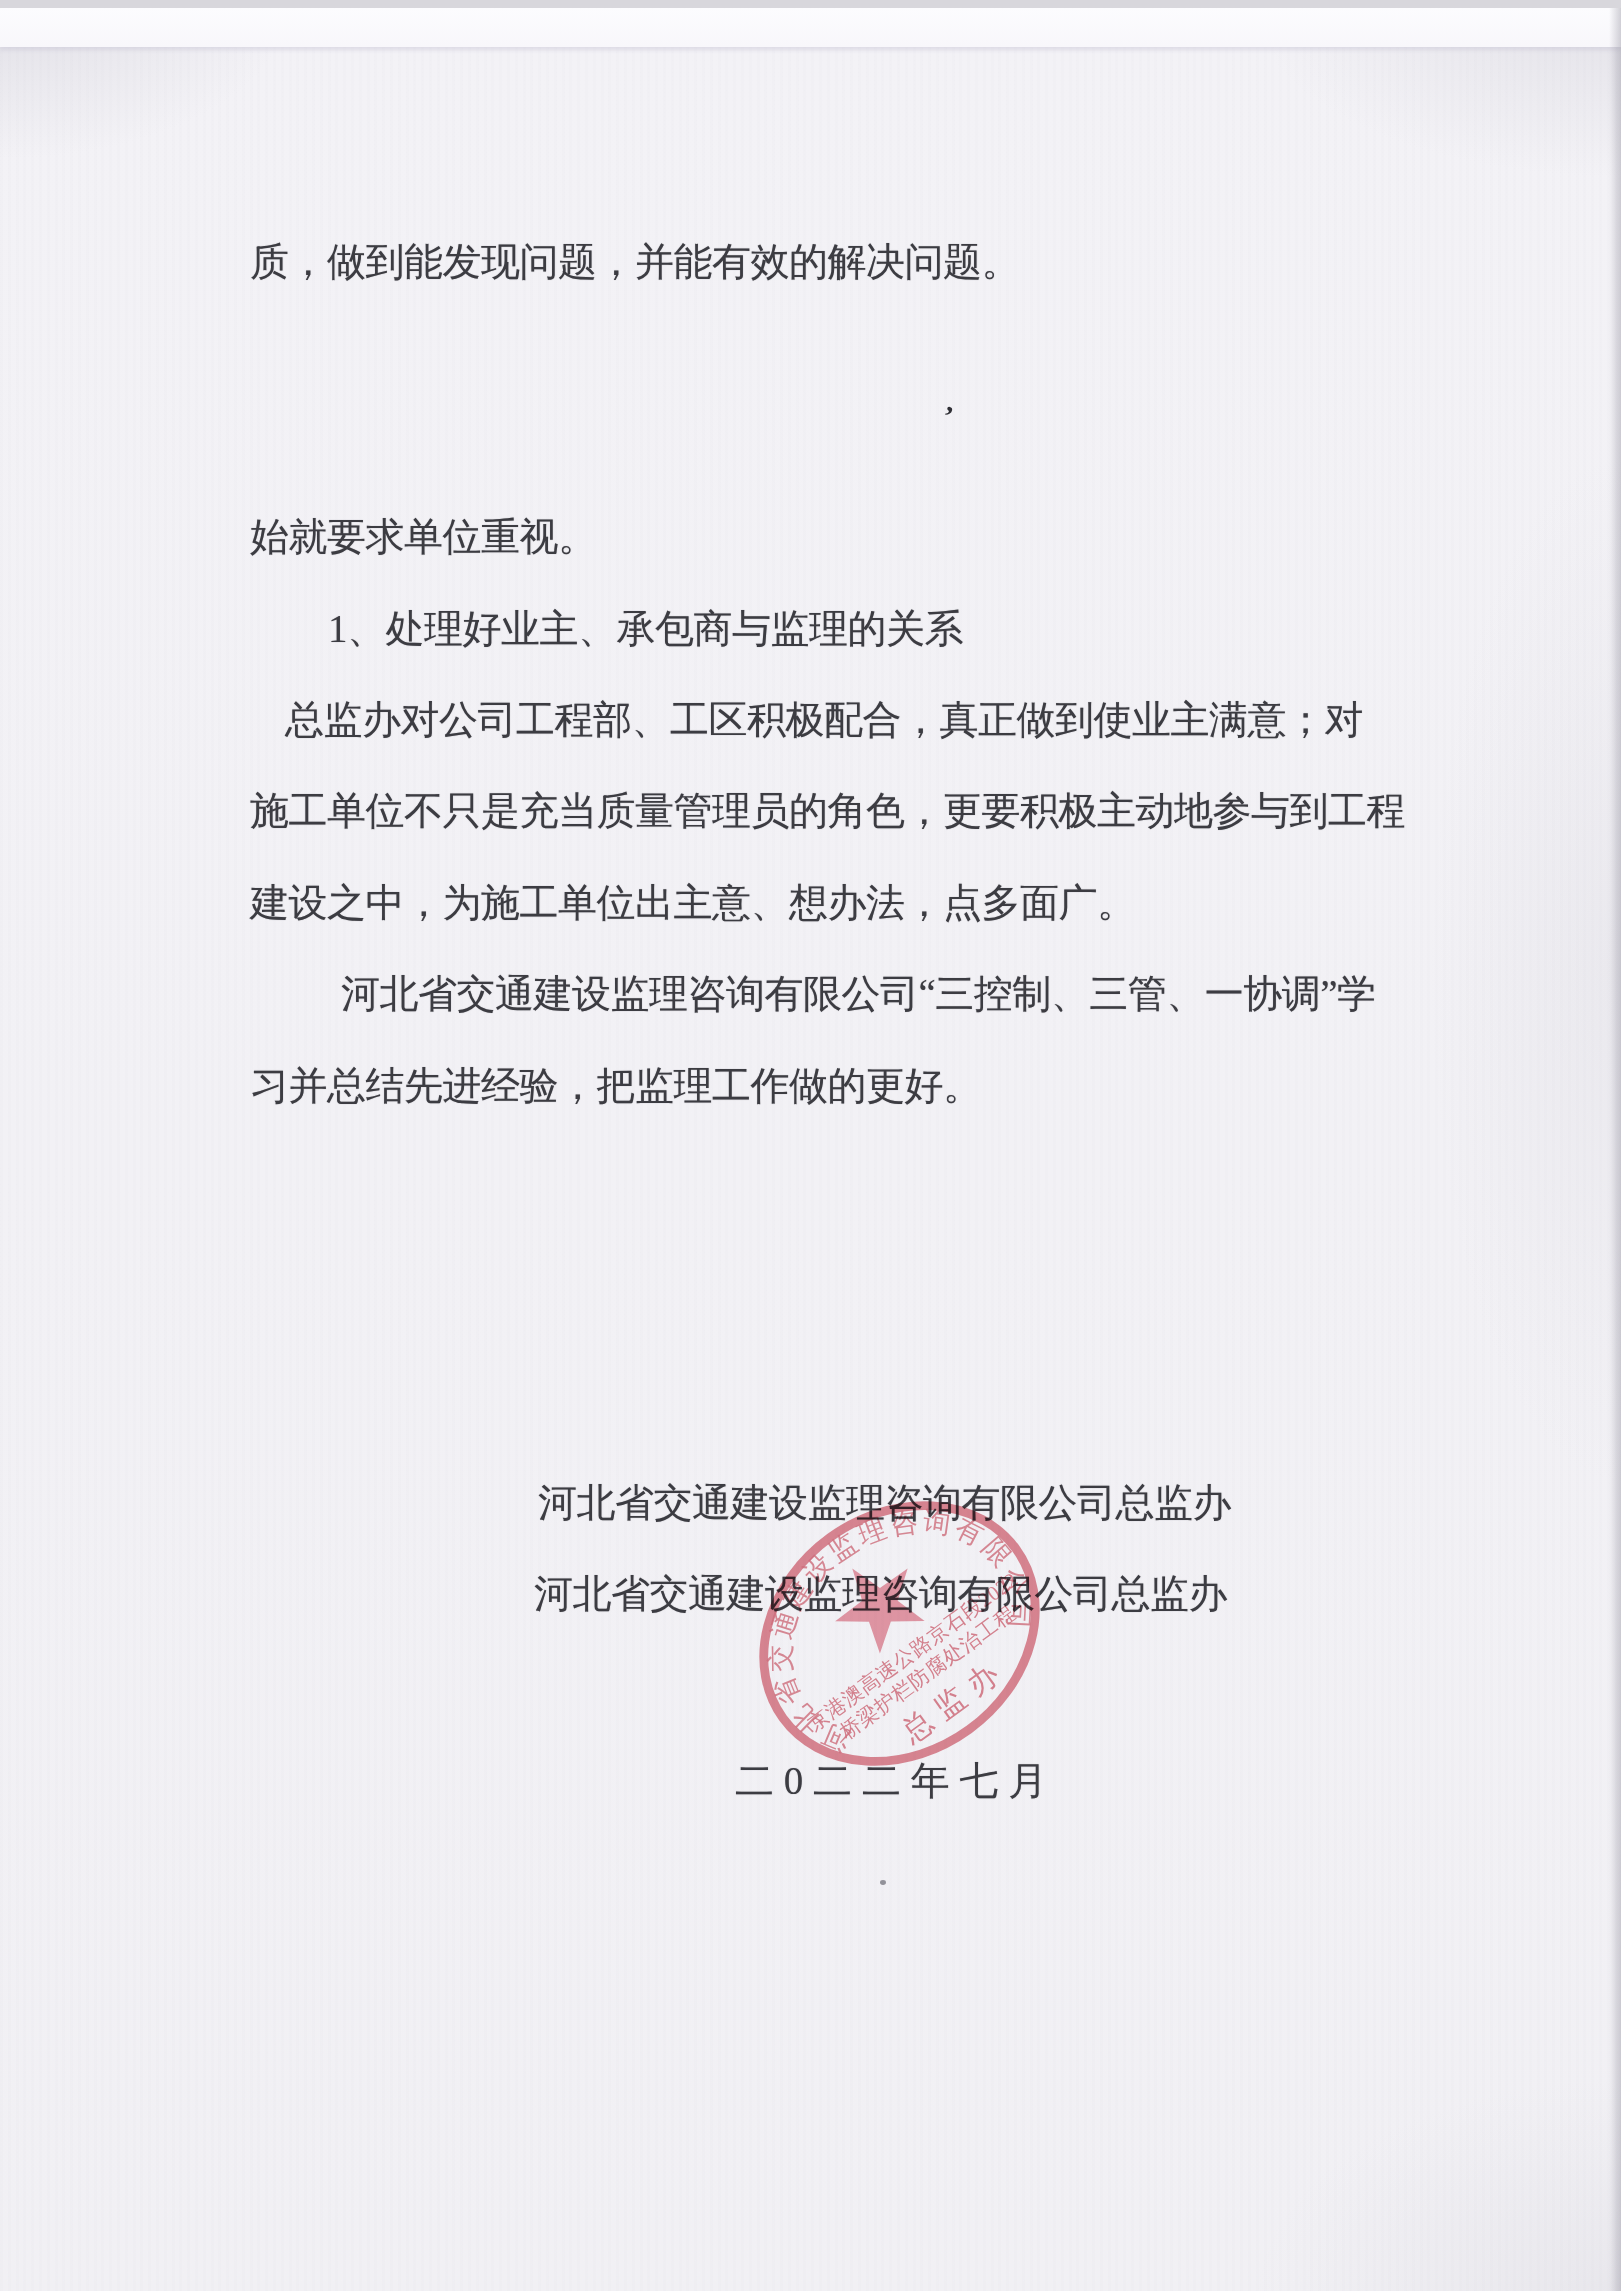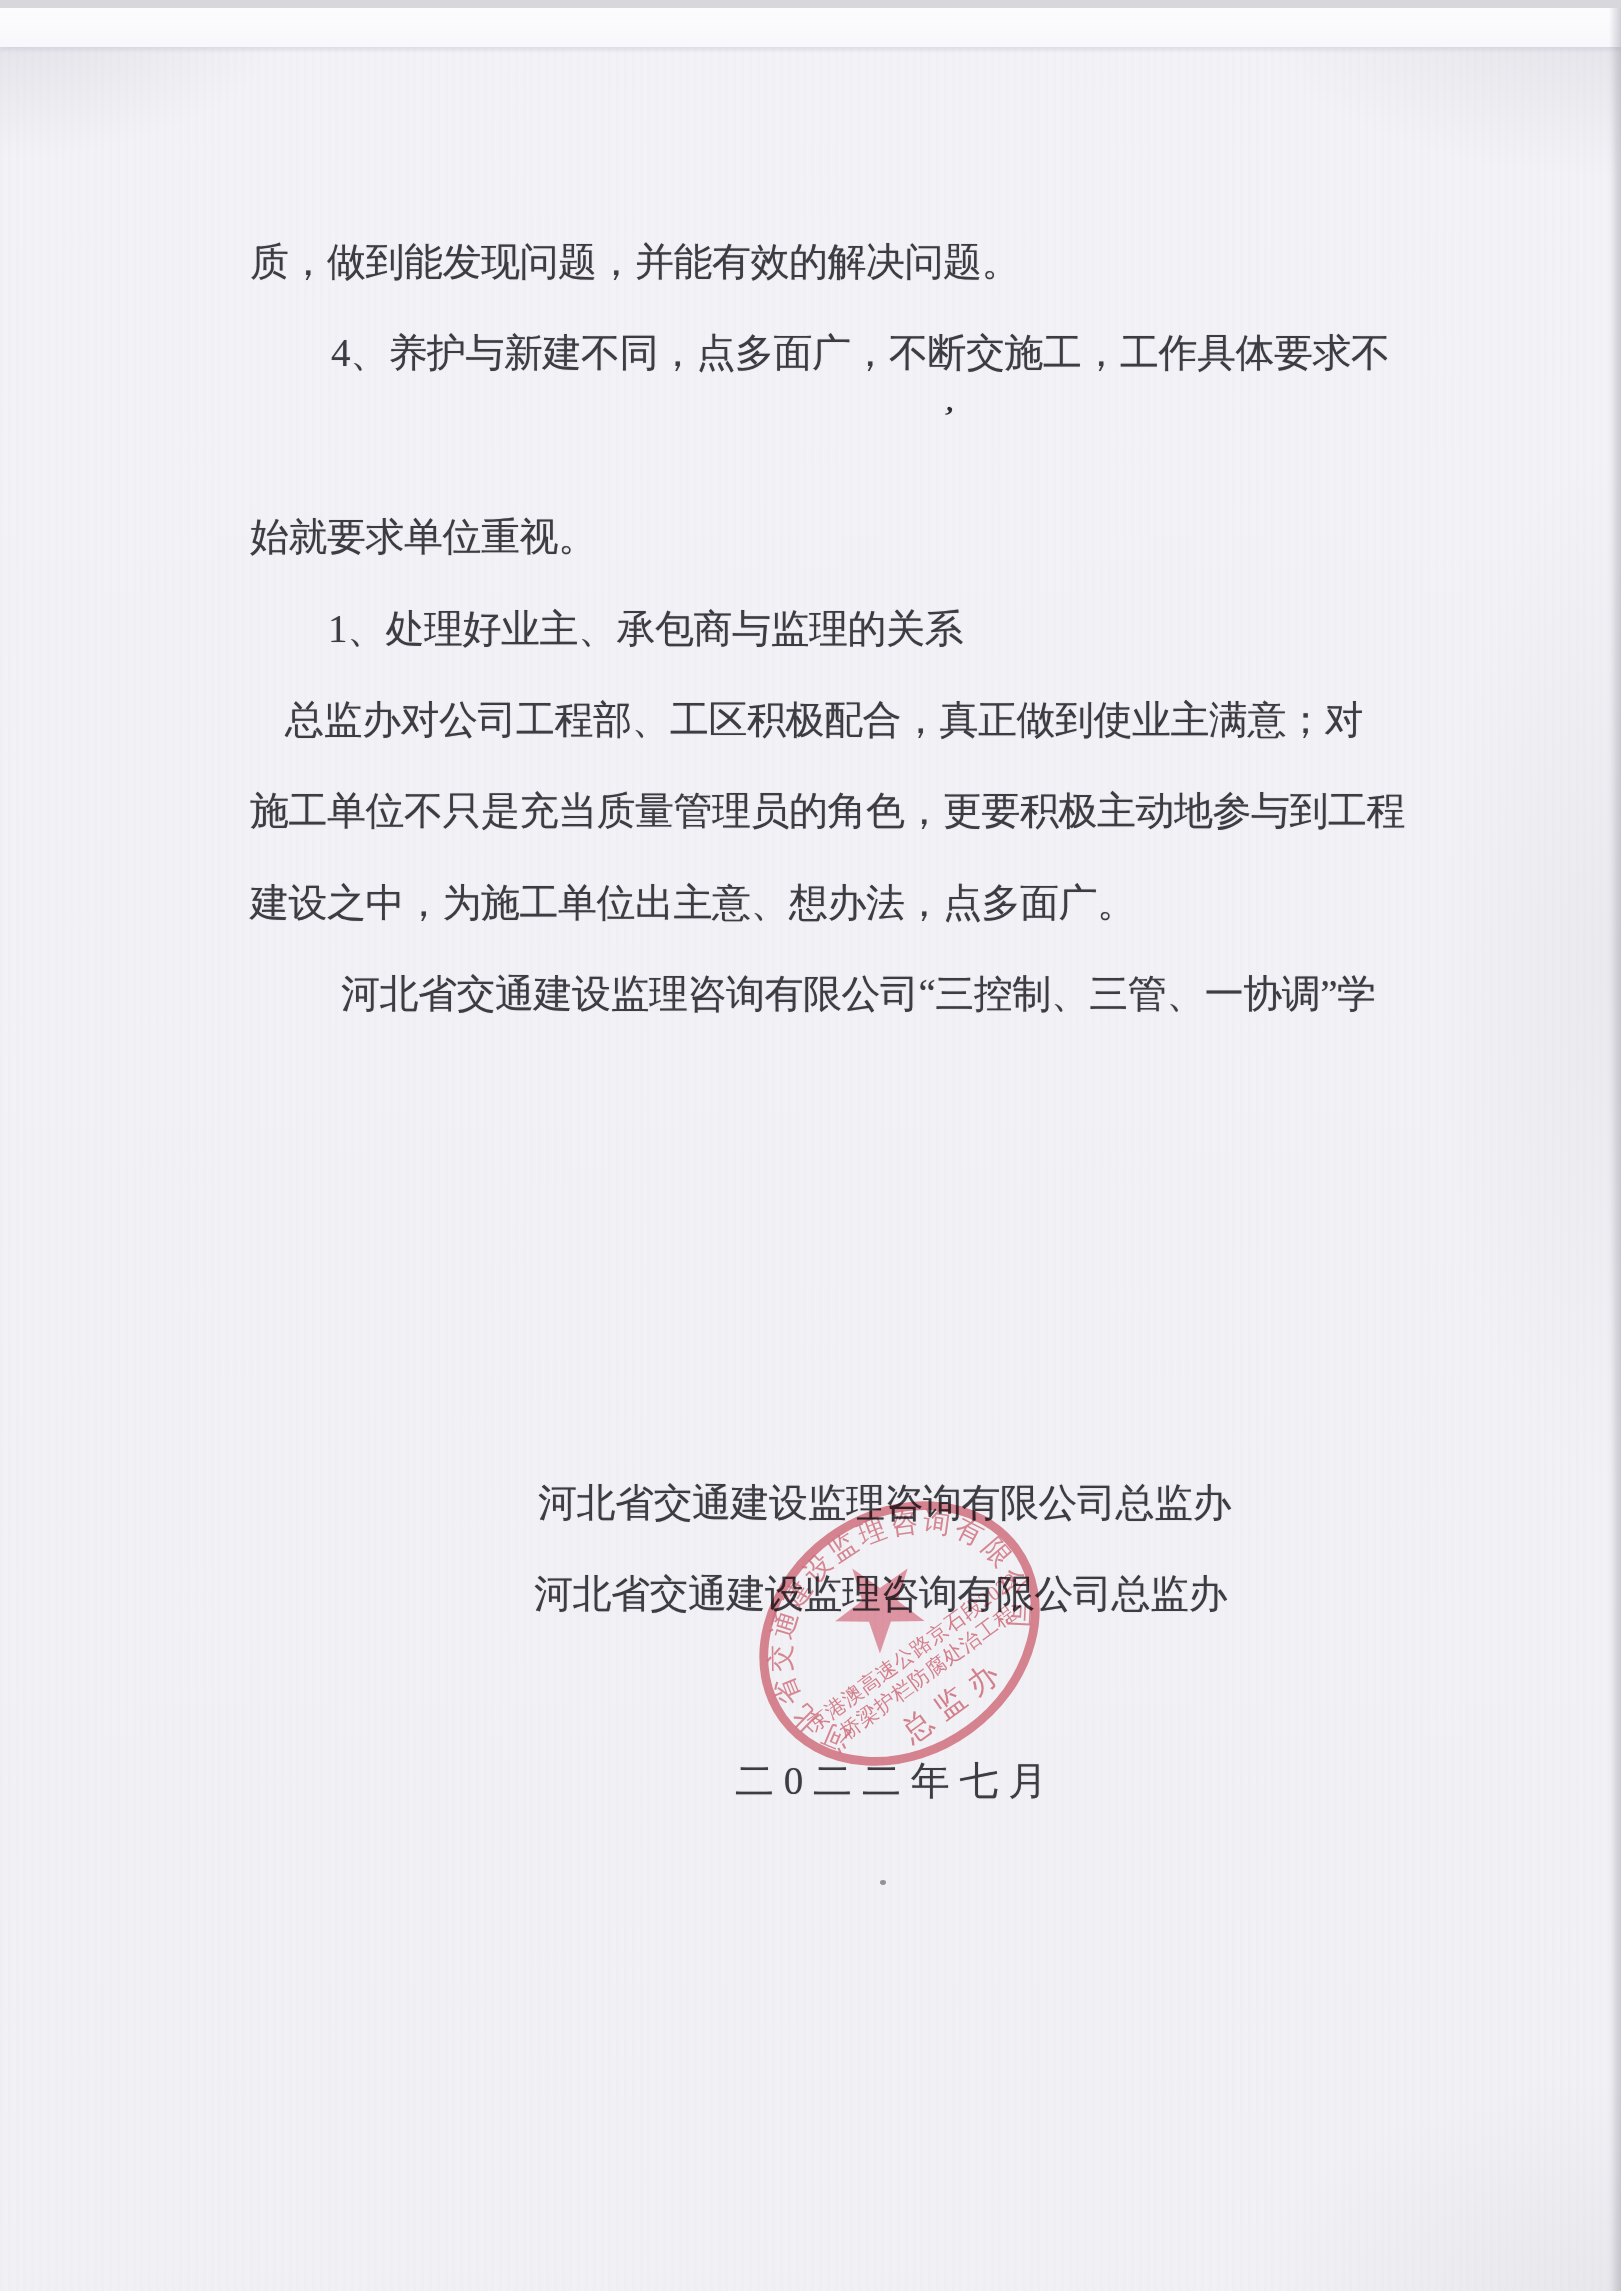--- a/index.html
+++ b/index.html
@@ -82,27 +82,27 @@
 </style>
 </head>
 <body>
 
 <div id="paper">
 
   <div class="top-strip"></div>
   <div class="right-edge"></div>
 
   <div class="line l0">质，做到能发现问题，并能有效的解决问题。</div>
-  <div class="line l1">4、养护与新建不同，点多面广，不断交施工，工作具体要求不</div>
   <div class="line l3">始就要求单位重视。</div>
   <div class="line l4">1、处理好业主、承包商与监理的关系</div>
   <div class="line l5">总监办对公司工程部、工区积极配合，真正做到使业主满意；对</div>
   <div class="line l6">施工单位不只是充当质量管理员的角色，更要积极主动地参与到工程</div>
   <div class="line l7">建设之中，为施工单位出主意、想办法，点多面广。</div>
   <div class="line l8">河北省交通建设监理咨询有限公司“三控制、三管、一协调”学</div>
+  <div class="line l9">习并总结先进经验，把监理工作做的更好。</div>
 
   <div class="stray-mark">’</div>
   <div class="speck"></div>
 
   <div class="sig sig1">河北省交通建设监理咨询有限公司总监办</div>
   <div class="sig sig2">河北省交通建设监理咨询有限公司总监办</div>
   <div class="date">二0二二年七月</div>
 
   <svg id="stamp-svg" viewBox="-172 -172 344 344" xmlns="http://www.w3.org/2000/svg">
     <g transform="rotate(-36)">

